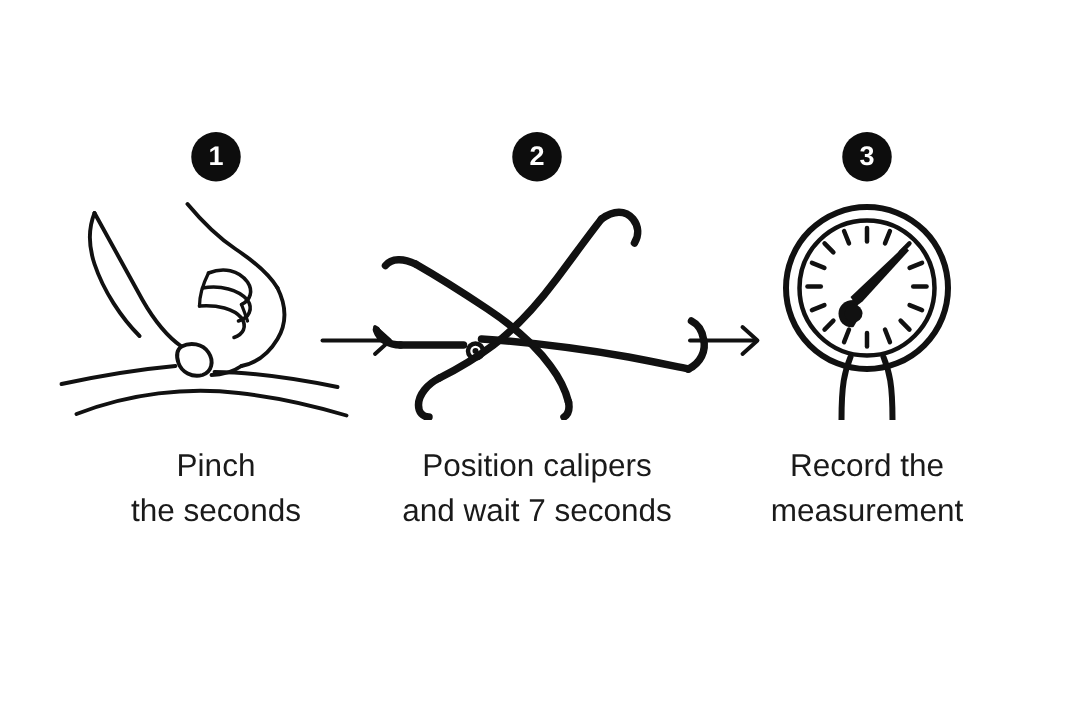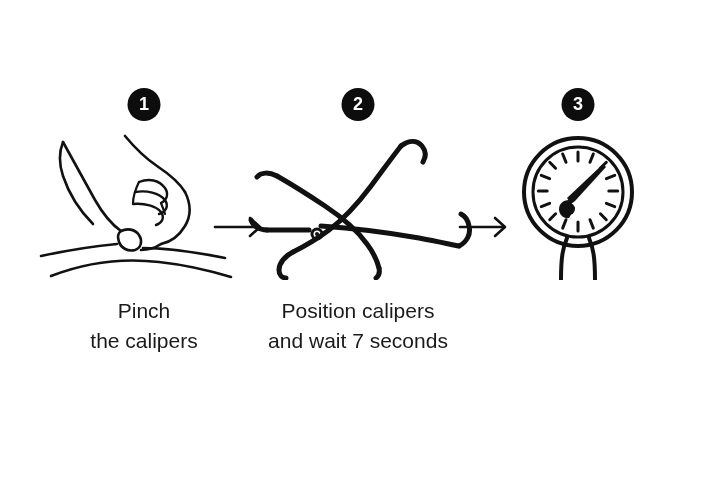--- a/index.html
+++ b/index.html
@@ -122,21 +122,21 @@
         <path class="ink" stroke-width="2.6" d="M132 114 C126 118 118 120 112 120"></path>
 
         <path class="ink" stroke-width="2.6" d="M12 126 C40 120 66 116 88 114"></path>
         <path class="ink" stroke-width="2.6" d="M114 118 C140 118 166 122 196 128"></path>
 
         <path class="ink" stroke-width="2.6" d="M22 146 C58 132 96 128 130 132 C158 135 182 141 202 147"></path>
       </svg>
     </div>
 
     <div class="caption">Pinch
-the calipers</div>
+the seconds</div>
   </div>
 
   <div class="arrow" id="arrow-1">
     <svg viewBox="0 0 58 30" width="58" height="30" aria-hidden="true">
       <path class="ink" stroke-width="2.6" d="M2 15 H46"></path>
       <path class="ink" stroke-width="2.6" d="M37 6 L47 15 L37 24"></path>
     </svg>
   </div>
 
   <div class="step" id="step-2">
@@ -213,15 +213,17 @@
           <path d="M99.7 24.0 L103.0 32.3"></path>
         </g>
 
         <path class="ink-fill" d="M108 74 L104 68 L140 34 L143 37 L112 71 Z"></path>
         <path class="ink-fill" d="M106 70 C100 70 96 74 96 79 C96 85 101 89 106 88 L112 78 Z"></path>
 
         <circle class="ink-fill" cx="106" cy="79" r="6"></circle>
       </svg>
     </div>
 
+    <div class="caption">Record the
+measurement</div>
   </div>
 
 </div>
 
 </body></html>

